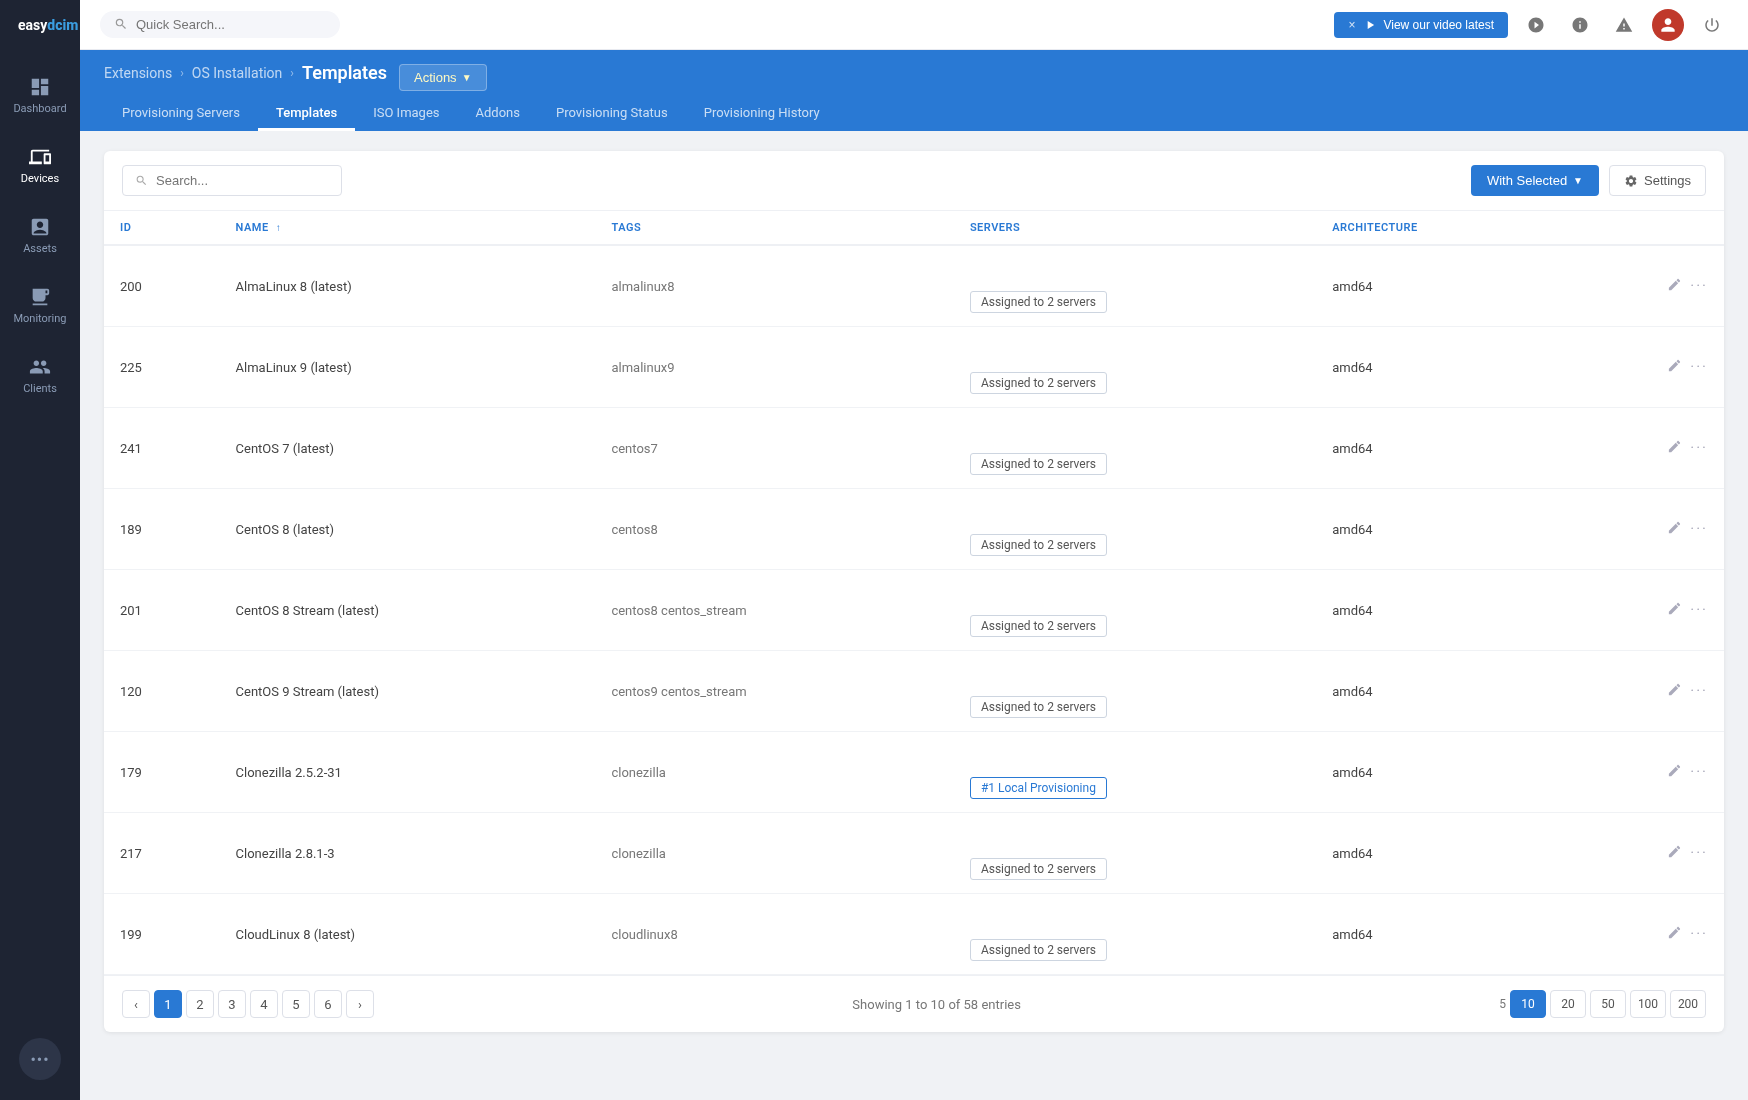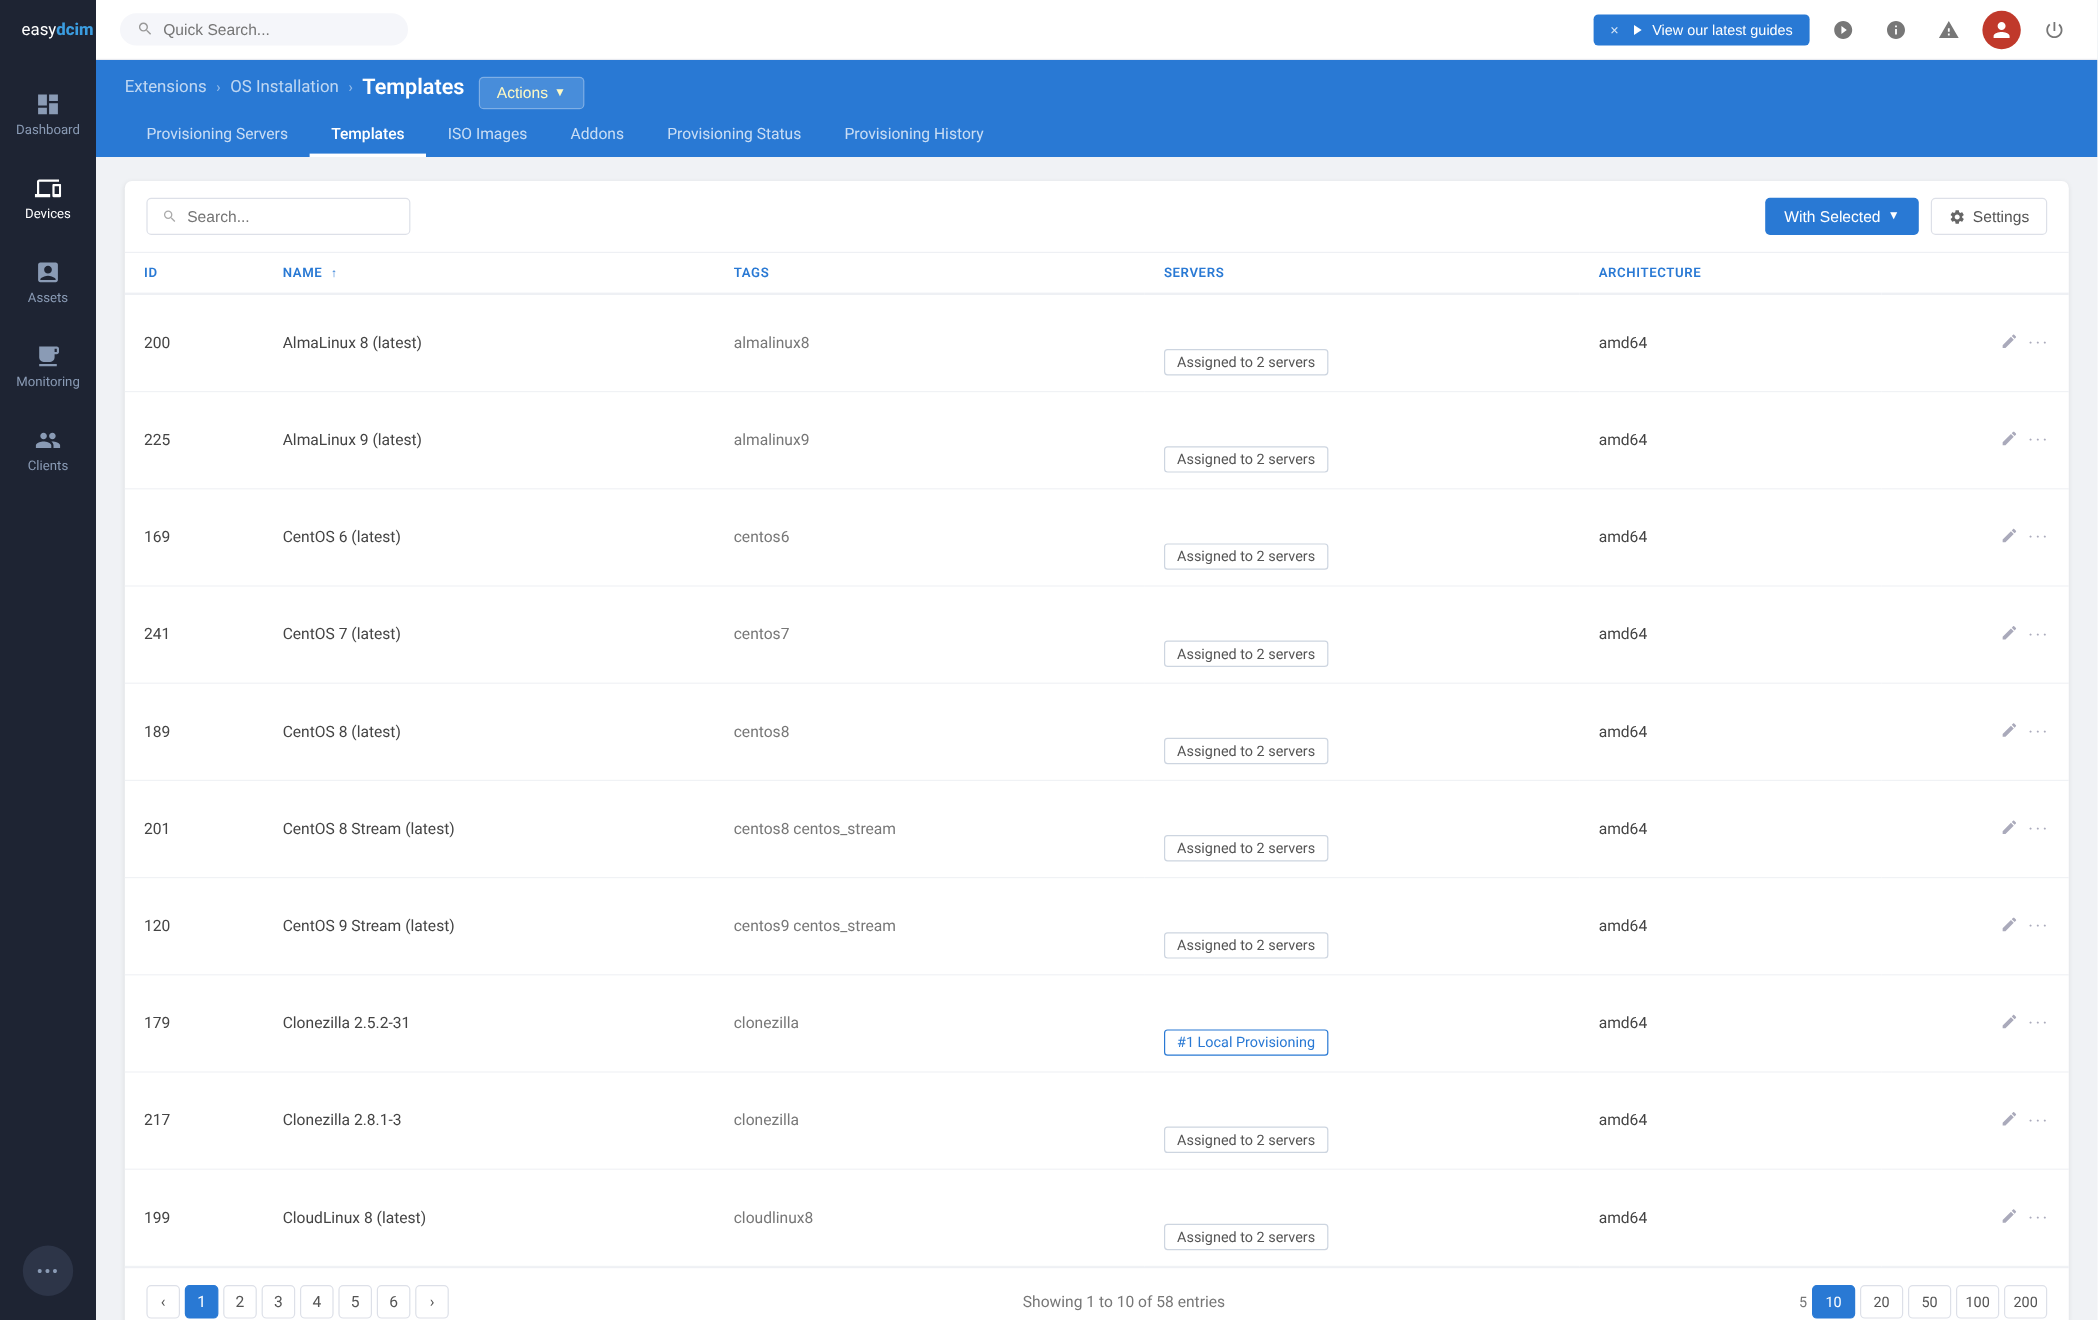--- a/index.html
+++ b/index.html
@@ -81,21 +81,21 @@
     .page-size-btn.active { background: #2979d4; color: #fff; border-color: #2979d4; }
   </style>
 </head>
 <body>
 
 <div class="app-wrapper">
 
   <div class="sidebar">
     <div class="sidebar-logo">
       <div class="sidebar-logo-img">
-        <span style="color:#fff;font-weight:400;font-size:14px;">easy</span>
+        <span style="color:#fff;font-weight:700;font-size:14px;">easy</span>
           <span style="color:#3b9de0;font-weight:800;font-size:14px;">dcim</span>
       </div>
     </div>
     <nav class="sidebar-nav">
       <a class="sidebar-item">
         <svg viewBox="0 0 24 24" fill="currentColor">
             <path d="M3 13h8V3H3v10zm0 8h8v-6H3v6zm10 0h8V11h-8v10zm0-18v6h8V3h-8z"></path>
           </svg>
         <span>Dashboard</span>
       </a>
@@ -137,21 +137,21 @@
             <path d="M15.5 14h-.79l-.28-.27A6.471 6.471 0 0 0 16 9.5 6.5 6.5 0 1 0 9.5 16c1.61 0 3.09-.59 4.23-1.57l.27.28v.79l5 4.99L20.49 19l-4.99-5zm-6 0C7.01 14 5 11.99 5 9.5S7.01 5 9.5 5 14 7.01 14 9.5 11.99 14 9.5 14z"></path>
           </svg>
         <input type="text" placeholder="Quick Search..." style="">
       </div>
       <div class="topbar-right">
         <button class="video-guide-btn">
           <span style="margin-right:2px;opacity:0.8;">×</span>
           <svg width="14" height="14" viewBox="0 0 24 24" fill="white">
               <path d="M8 5v14l11-7z"></path>
             </svg>
-          <span>View our latest guides</span>
+          <span>View our video latest</span>
         </button>
         <div class="topbar-icon">
           <svg width="18" height="18" viewBox="0 0 24 24" fill="#777">
               <path d="M12 2C6.48 2 2 6.48 2 12s4.48 10 10 10 10-4.48 10-10S17.52 2 12 2zm-2 14.5v-9l6 4.5-6 4.5z"></path>
             </svg>
         </div>
         <div class="topbar-icon">
           <svg width="18" height="18" viewBox="0 0 24 24" fill="#777">
               <path d="M12 2C6.48 2 2 6.48 2 12s4.48 10 10 10 10-4.48 10-10S17.52 2 12 2zm1 15h-2v-6h2v6zm0-8h-2V7h2v2z"></path>
             </svg>
@@ -251,37 +251,20 @@
                       </svg>
           </span>
           <span class="more-icon" title="More">···</span>
         </div>
       </td>
     </tr>
               <tr>
       <td class="td-id">225</td>
       <td>AlmaLinux 9 (latest)</td>
       <td style="color:#777;">almalinux9</td>
-      <td><span class="server-badge">Assigned to 2 servers</span></td>
-      <td>amd64</td>
-      <td>
-        <div class="row-actions">
-          <span class="edit-icon" title="Edit">
-            <svg width="15" height="15" viewBox="0 0 24 24" fill="currentColor">
-                        <path d="M3 17.25V21h3.75L17.81 9.94l-3.75-3.75L3 17.25zM20.71 7.04c.39-.39.39-1.02 0-1.41l-2.34-2.34c-.39-.39-1.02-.39-1.41 0l-1.83 1.83 3.75 3.75 1.83-1.83z"></path>
-                      </svg>
-          </span>
-          <span class="more-icon" title="More">···</span>
-        </div>
-      </td>
-    </tr>
-              <tr>
-      <td class="td-id">169</td>
-      <td>CentOS 6 (latest)</td>
-      <td style="color:#777;">centos6</td>
       <td><span class="server-badge">Assigned to 2 servers</span></td>
       <td>amd64</td>
       <td>
         <div class="row-actions">
           <span class="edit-icon" title="Edit">
             <svg width="15" height="15" viewBox="0 0 24 24" fill="currentColor">
                         <path d="M3 17.25V21h3.75L17.81 9.94l-3.75-3.75L3 17.25zM20.71 7.04c.39-.39.39-1.02 0-1.41l-2.34-2.34c-.39-.39-1.02-.39-1.41 0l-1.83 1.83 3.75 3.75 1.83-1.83z"></path>
                       </svg>
           </span>
           <span class="more-icon" title="More">···</span>

